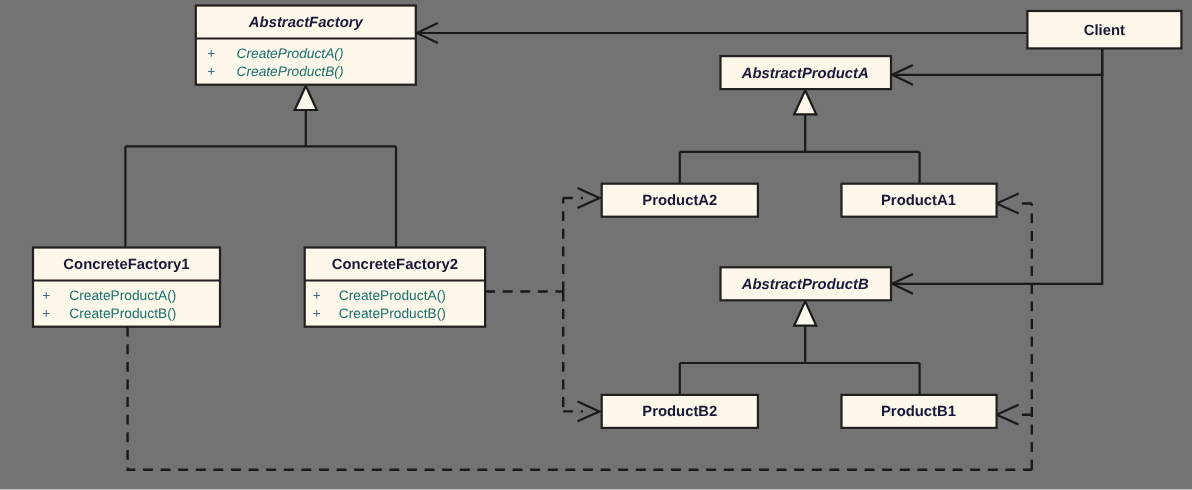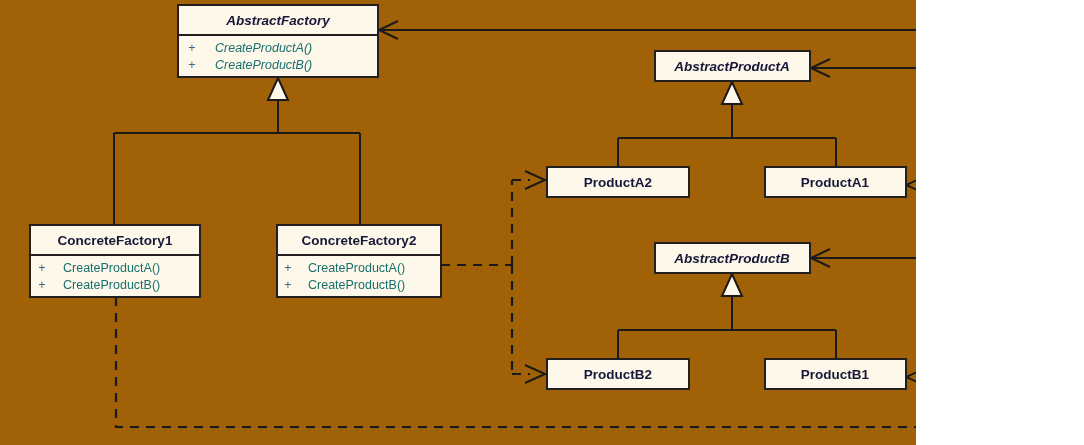--- a/index.html
+++ b/index.html
@@ -5,23 +5,23 @@
   html, body {
     margin: 0;
     padding: 0;
     background: #ffffff;
   }
   body {
     font-family: "Liberation Sans", sans-serif;
   }
   #diagram-root {
     position: relative;
-    width: 916px;
+    width: 1084px;
     height: 445px;
-    background: #a16207;
+    background: #737373;
     overflow: hidden;
   }
   svg.uml-canvas {
     position: absolute;
     top: 0;
     left: 0;
     width: 1084px;
     height: 445px;
   }
   .cls-box {

